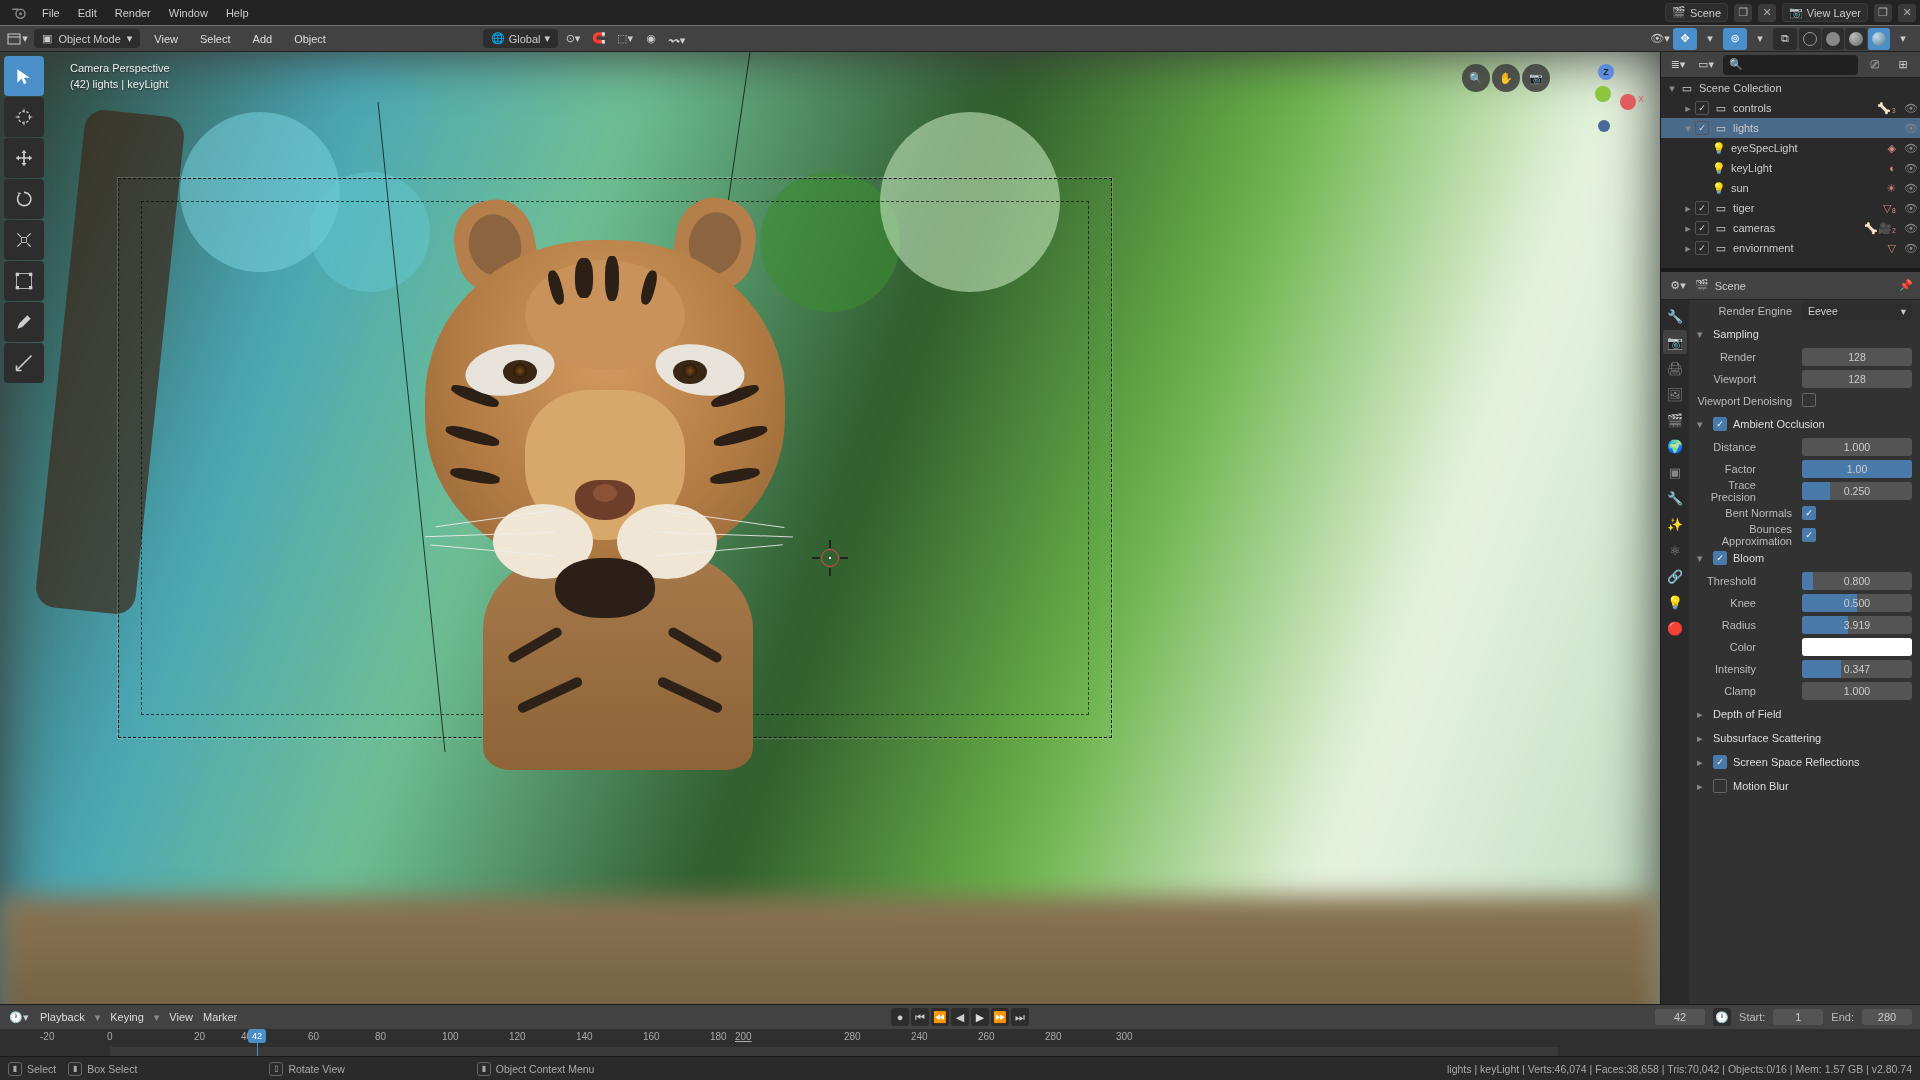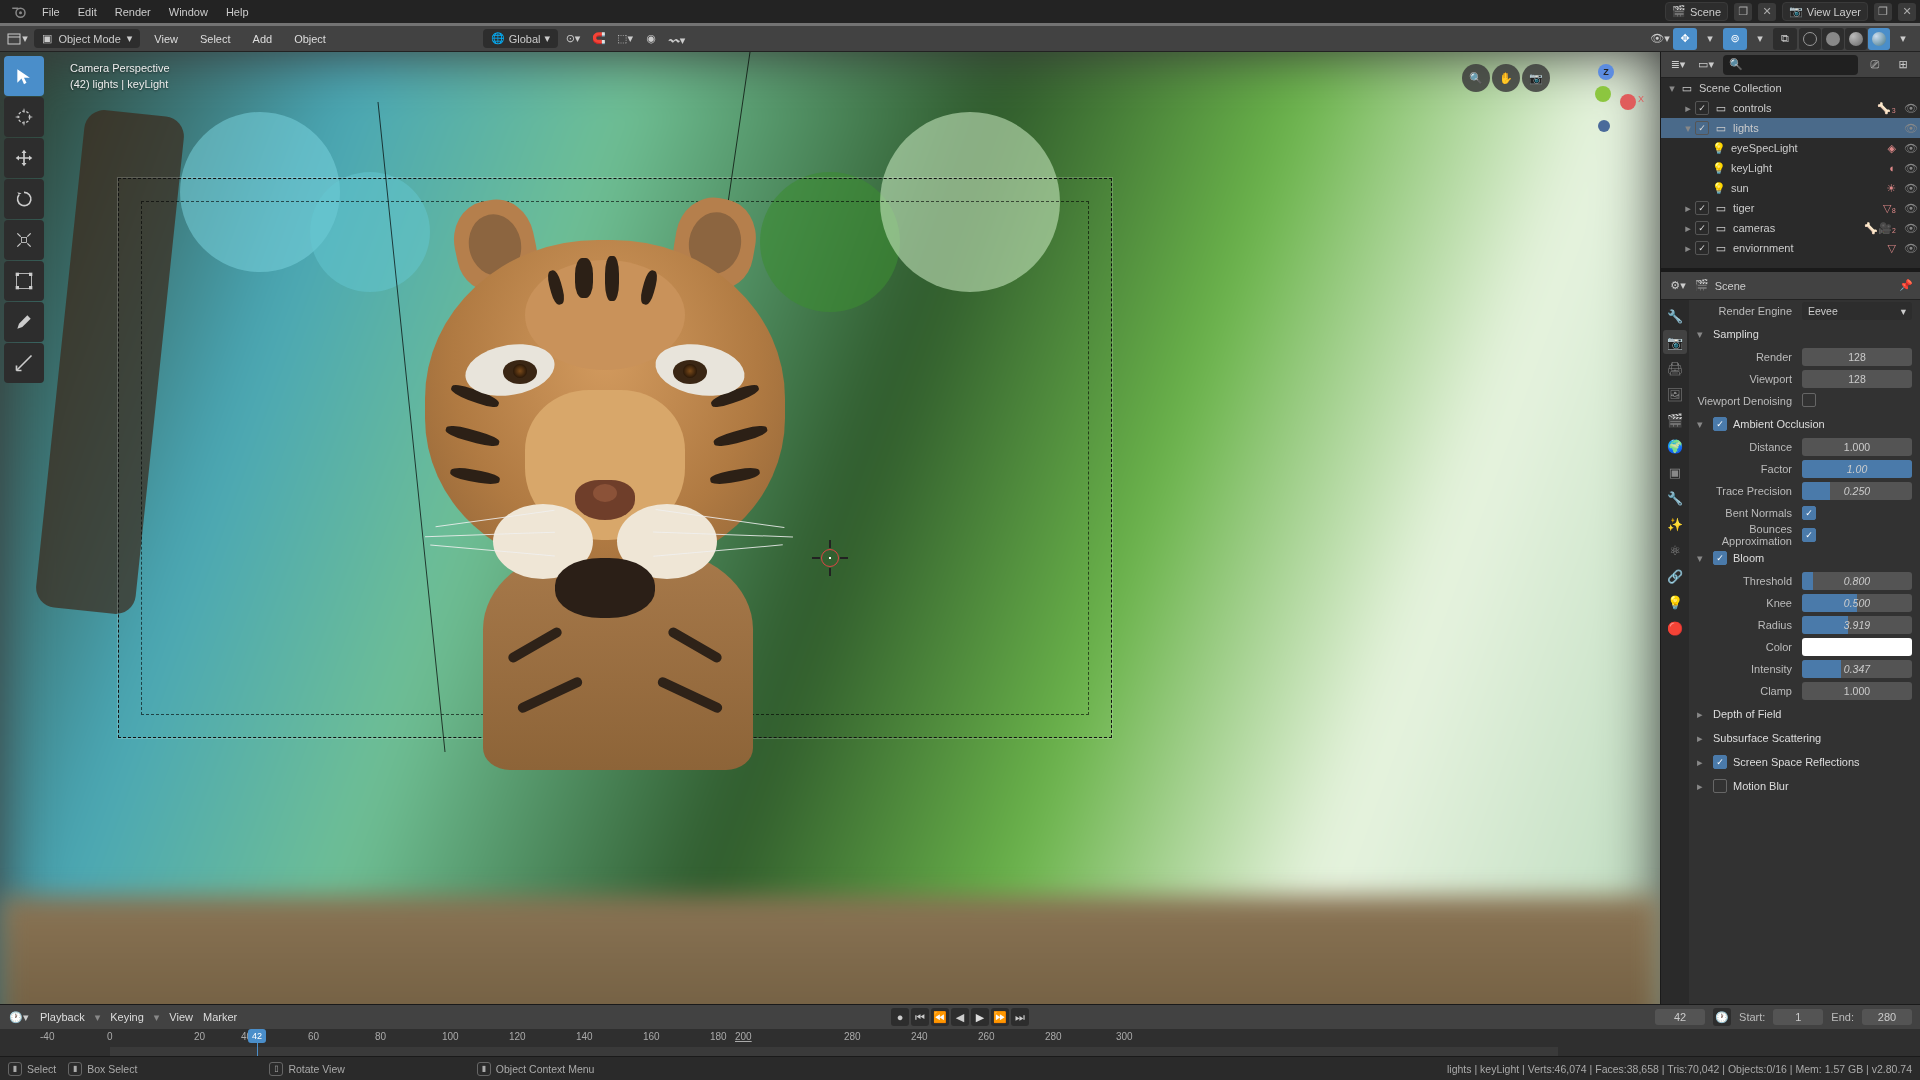--- a/index.html
+++ b/index.html
@@ -1,19 +1,19 @@
 <!DOCTYPE html>
 <html><head>
 <meta charset="utf-8">
 <style>
 * { margin: 0; padding: 0; box-sizing: border-box; font-family: -apple-system, "Segoe UI", sans-serif; user-select: none; }
 body { width: 1920px; height: 1080px; background: #2b2b2b; color: #ccc; font-size: 11px; overflow: hidden; position: relative; }
 
 
-.top-menu { height: 26px; background: #232323; display: flex; align-items: center; padding: 0 4px; border-bottom: 3px solid #737373; position: relative; }
+.top-menu { height: 26px; background: #232323; display: flex; align-items: center; padding: 0 4px; border-bottom: 1px solid #737373; position: relative; }
 .logo-icon { width: 18px; height: 18px; margin: 0 6px; color: #888; }
 .menu-items { display: flex; gap: 2px; }
 .menu-item { padding: 4px 8px; border-radius: 3px; cursor: default; }
 
 .workspace-tabs { position: absolute; left: 232px; top: 3px; display: flex; gap: 0; background: #2a2a2a; border-radius: 4px 4px 0 0; }
 .ws-tab { padding: 4px 12px; color: #888; border-radius: 4px 4px 0 0; cursor: default; }
 .ws-tab.active { background: #424242; color: #ddd; }
 .ws-add { padding: 4px 8px; color: #888; }
 
 .top-right { margin-left: auto; display: flex; align-items: center; gap: 6px; }
@@ -123,23 +123,23 @@
 .properties { flex: 1; display: flex; background: #323232; }
 .prop-header-outer { height: 28px; background: #424242; display: flex; align-items: center; padding: 0 6px; gap: 6px; border-bottom: 1px solid #222; }
 .pin-icon { width: 16px; text-align: center; color: #888; }
 .prop-path { flex: 1; display: flex; align-items: center; gap: 6px; }
 .prop-tabs { width: 28px; background: #2a2a2a; display: flex; flex-direction: column; padding: 4px 2px; gap: 2px; }
 .prop-tab { width: 24px; height: 24px; border-radius: 3px; display: flex; align-items: center; justify-content: center; color: #888; font-size: 13px; }
 .prop-tab.active { background: #424242; color: #ddd; }
 .prop-body { flex: 1; overflow-y: auto; padding: 0 0 8px 0; }
 .prop-row { display: flex; align-items: center; height: 22px; padding: 0 8px; gap: 6px; }
 .prop-label { flex: 1; text-align: right; color: #bbb; font-size: 11px; padding-right: 4px; }
-.prop-field { width: 110px; height: 18px; background: #545454; border-radius: 3px; display: flex; align-items: center; justify-content: center; font-size: 10.5px; position: relative; overflow: hidden; }
+.prop-field { width: 110px; height: 18px; background: #545454; border-radius: 3px; display: flex; align-items: center; justify-content: center; font-size: 10.5px; position: relative; overflow: hidden; margin-left: 36px; }
 .prop-field.blue .fill { position: absolute; left: 0; top: 0; bottom: 0; background: #4a7aaa; }
-.prop-field.blue span { position: relative; z-index: 1; font-style: italic; }
+.prop-field.blue span { position: relative; z-index: 1; }
 .prop-field.white { background: #fff; }
 .prop-check { width: 14px; height: 14px; border: 1px solid #666; border-radius: 2px; display: inline-flex; align-items: center; justify-content: center; }
 .prop-check.on { background: #4a7aaa; border-color: #4a7aaa; }
 .prop-check.on::after { content: "✓"; font-size: 9px; color: #fff; }
 .panel-header { display: flex; align-items: center; height: 24px; padding: 0 8px; gap: 6px; color: #ddd; }
 .panel-header .tri { width: 10px; color: #888; }
 .dropdown-field { width: 110px; height: 18px; background: #2d2d2d; border-radius: 3px; display: flex; align-items: center; justify-content: space-between; padding: 0 6px; font-size: 10.5px; }
 
 
 .timeline { position: absolute; left: 0; right: 0; bottom: 24px; height: 52px; background: #323232; border-top: 1px solid #1a1a1a; }
@@ -659,21 +659,21 @@
       <span class="tl-btn">🕐</span>
       <span class="tl-label">Start:</span>
       <div class="tl-num">1</div>
       <span class="tl-label">End:</span>
       <div class="tl-num">280</div>
     </div>
   </div>
   <div class="tl-ruler">
     <div class="tl-range"></div>
     <div id="tl-ticks">
-        <div class="tl-tick" style="left: 40px;">-40</div>
+        <div class="tl-tick" style="left: 40px;">-20</div>
         <div class="tl-tick" style="left: 107px;">0</div>
         <div class="tl-tick" style="left: 174px; margin-left: 20px;">20</div>
         <div class="tl-tick" style="left: 241px;">40</div>
         <div class="tl-tick" style="left: 308px;">60</div>
         <div class="tl-tick" style="left: 375px;">80</div>
         <div class="tl-tick" style="left: 442px; text-align: right;">100</div>
         <div class="tl-tick" style="left: 509px;">120</div>
         <div class="tl-tick" style="left: 576px;">140</div>
         <div class="tl-tick" style="left: 643px;">160</div>
         <div class="tl-tick" style="left: 710px;">180</div>

